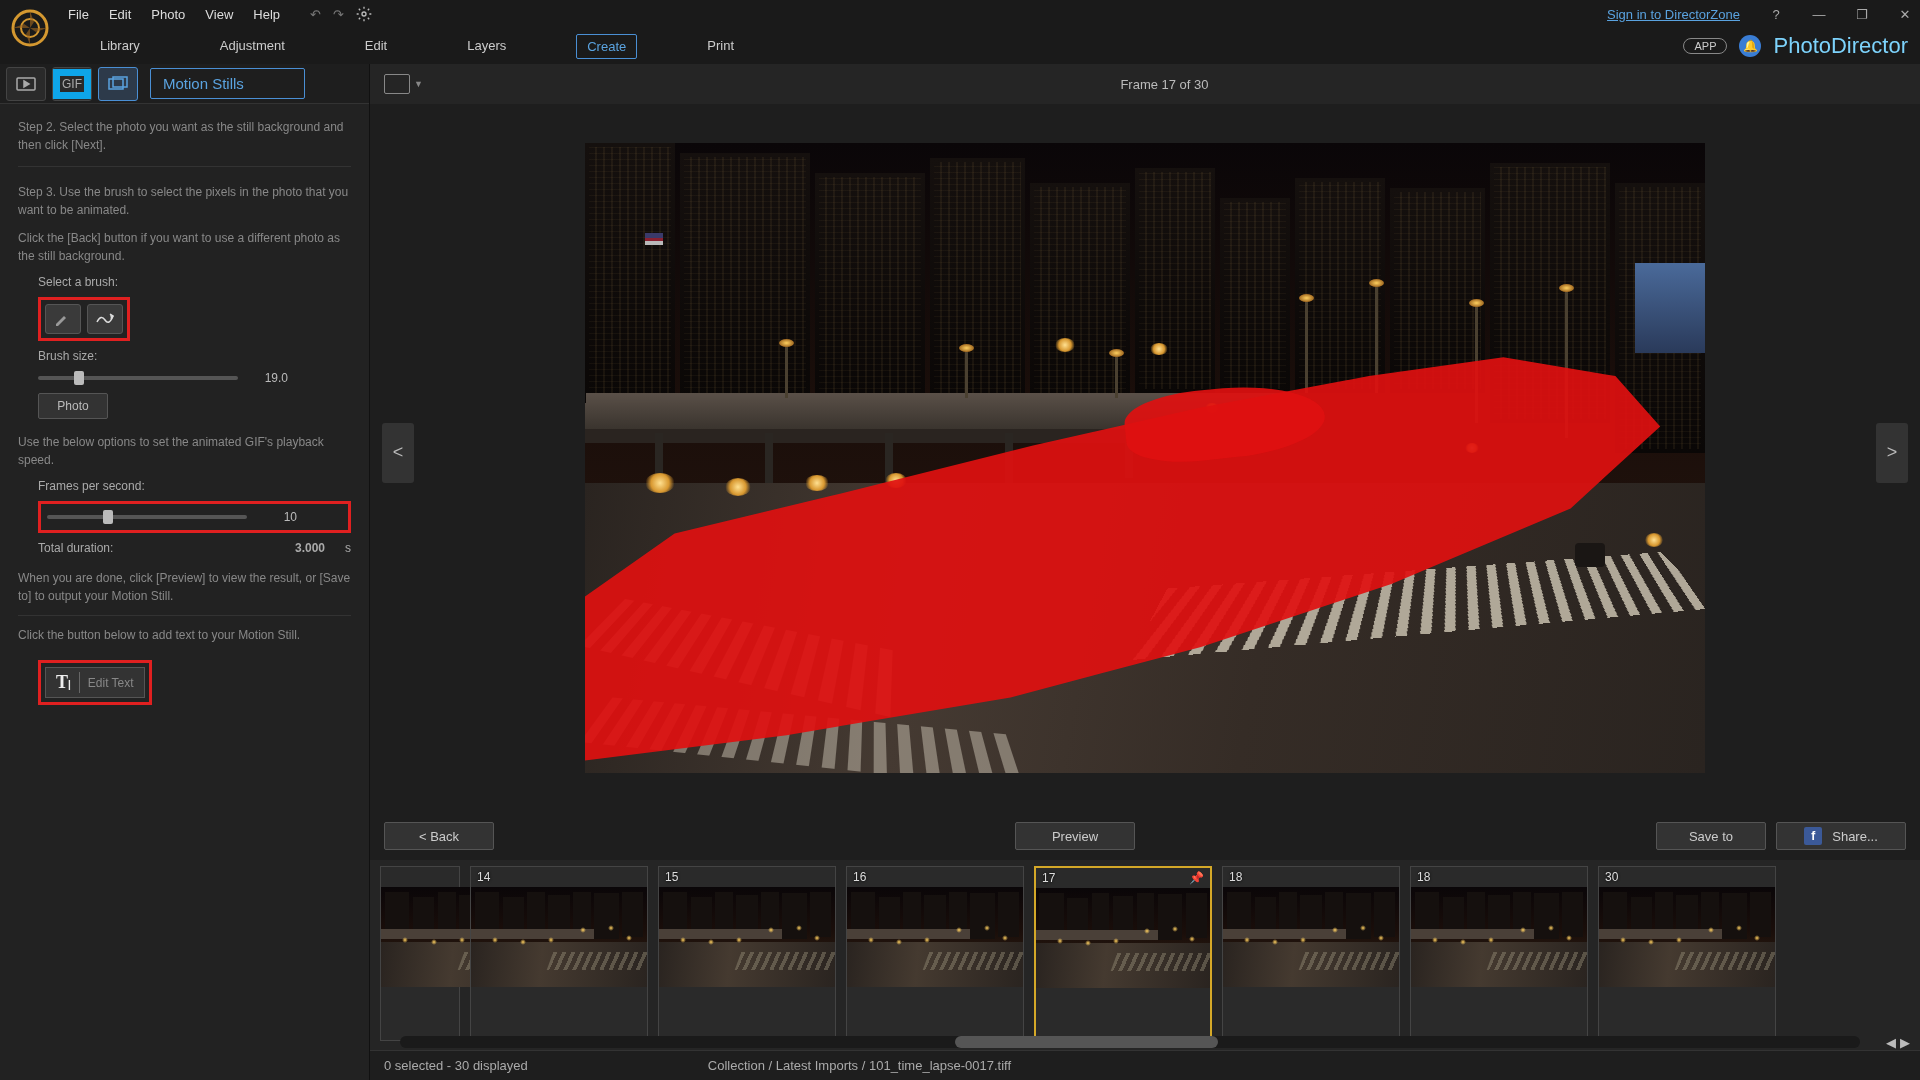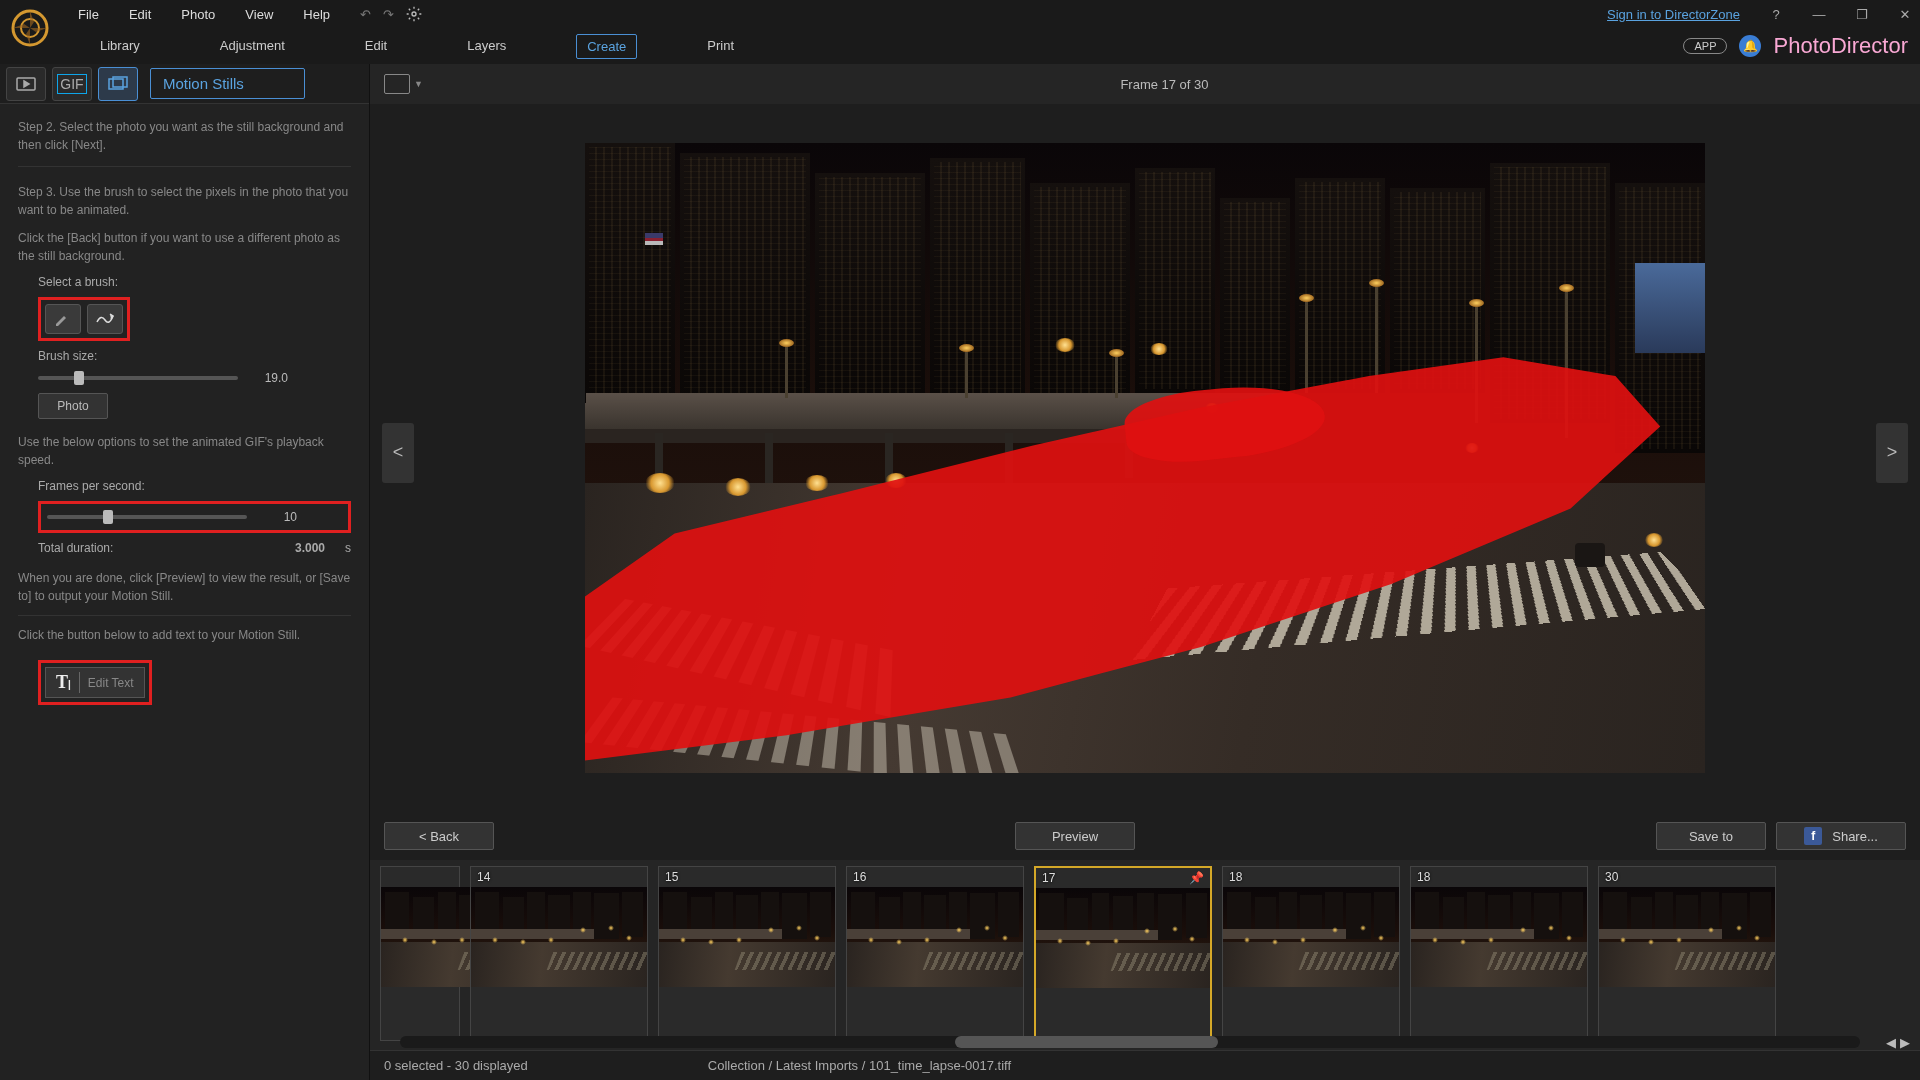--- a/index.html
+++ b/index.html
@@ -1,36 +1,36 @@
 <!DOCTYPE html>
 <html><head>
 <meta charset="utf-8">
 <style>
 * { margin: 0; padding: 0; box-sizing: border-box; font-family: "Segoe UI", Arial, sans-serif; }
 body { background: #1a1a1a; color: #ccc; width: 1920px; height: 1080px; overflow: hidden; font-size: 13px; }
 
 
 .menubar { height: 28px; display: flex; align-items: center; padding: 0 8px; background: #1a1a1a; }
 .menubar-left { display: flex; gap: 20px; padding-left: 60px; }
-.menubar-item { color: #ddd; cursor: pointer; margin-left: 10px; }
+.menubar-item { color: #ddd; cursor: pointer; }
 .menubar-tools { display: flex; gap: 12px; margin-left: 30px; align-items: center; }
 .menubar-right { margin-left: auto; display: flex; gap: 29px; align-items: center; }
 .signin-link { color: #5aa3e0; text-decoration: underline; }
 .win-ctrl { width: 14px; height: 14px; display: inline-flex; align-items: center; justify-content: center; color: #aaa; }
 
 
 .tabbar { height: 36px; display: flex; align-items: center; position: relative; background: #1a1a1a; }
 .app-logo { position: absolute; left: 10px; top: -20px; width: 40px; height: 40px; }
 .tabbar-tabs { display: flex; gap: 60px; padding-left: 90px; }
 .tab { color: #ccc; cursor: pointer; padding: 4px 10px; }
 .tab.active { border: 1px solid #4a8fd4; color: #5aa3e0; border-radius: 2px; }
 .tabbar-right { margin-left: auto; display: flex; align-items: center; gap: 12px; padding-right: 12px; }
 .app-btn { border: 1px solid #888; border-radius: 10px; padding: 1px 10px; font-size: 11px; color: #ccc; }
 .notif-icon { width: 22px; height: 22px; border-radius: 50%; background: #3a7dd4; display: flex; align-items: center; justify-content: center; color: #fff; font-size: 12px; }
-.app-name { font-size: 22px; color: #f9a8d4; font-weight: 300; }
+.app-name { font-size: 22px; color: #7dd3fc; font-weight: 300; }
 
 
 .body { display: flex; height: calc(1080px - 64px); }
 
 
 .leftpanel { width: 370px; background: #222; border-right: 1px solid #111; display: flex; flex-direction: column; }
 .lp-header { display: flex; align-items: center; height: 40px; background: #1e1e1e; border-bottom: 1px solid #333; }
 .lp-tab { width: 40px; height: 34px; border: 1px solid #444; border-radius: 3px; margin-left: 6px; display: flex; align-items: center; justify-content: center; background: #2a2a2a; }
 .lp-tab.active { background: #2d3a4a; border-color: #4a8fd4; }
 .lp-title { margin-left: 12px; color: #5aa3e0; font-size: 15px; border: 1px solid #4a8fd4; padding: 6px 60px 6px 12px; border-radius: 2px; }
@@ -178,21 +178,21 @@
 
   <div class="leftpanel">
     <div class="lp-header">
       <div class="lp-tab">
           <svg width="20" height="14" viewBox="0 0 20 14" fill="none" stroke="#aaa" stroke-width="1.5">
             <rect x="1" y="1" width="18" height="12" rx="1"></rect>
             <path d="M8 4l5 3-5 3z" fill="#aaa"></path>
           </svg>
         </div>
       <div class="lp-tab">
-          <span style="font-size:14px;color:#aaa;border:1px solid #0ea5e9;padding:1px 2px">GIF</span>
+          <span style="font-size:12px;color:#aaa;border:7px solid #0ea5e9;padding:1px 2px">GIF</span>
         </div>
       <div class="lp-tab active">
           <svg width="20" height="16" viewBox="0 0 20 16" fill="none" stroke="#5aa3e0" stroke-width="1.5">
             <rect x="1" y="3" width="14" height="10"></rect>
             <rect x="5" y="1" width="14" height="10"></rect>
           </svg>
         </div>
       <span class="lp-title">Motion Stills</span>
     </div>
     <div class="lp-content">

